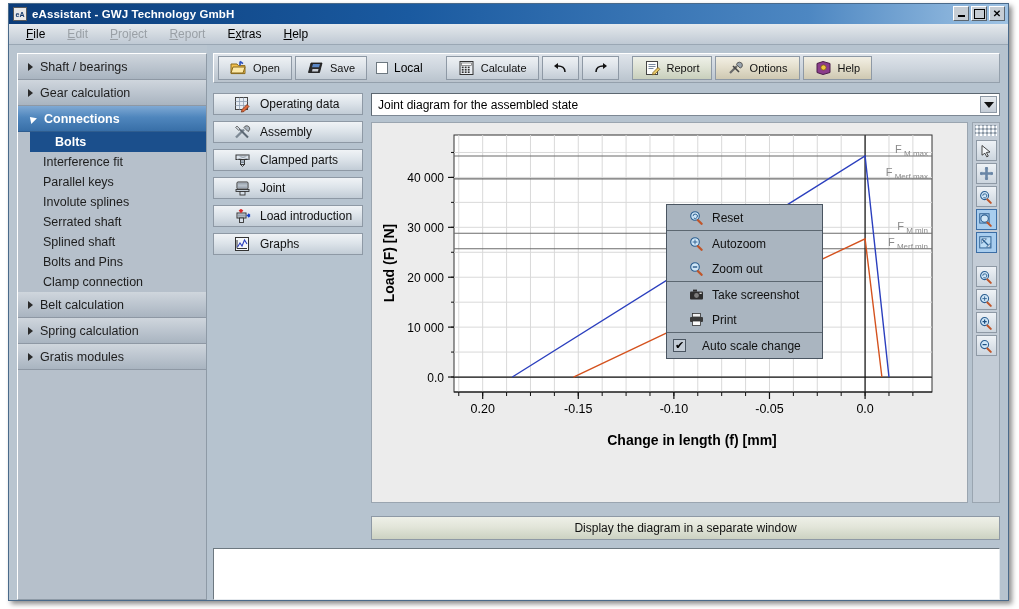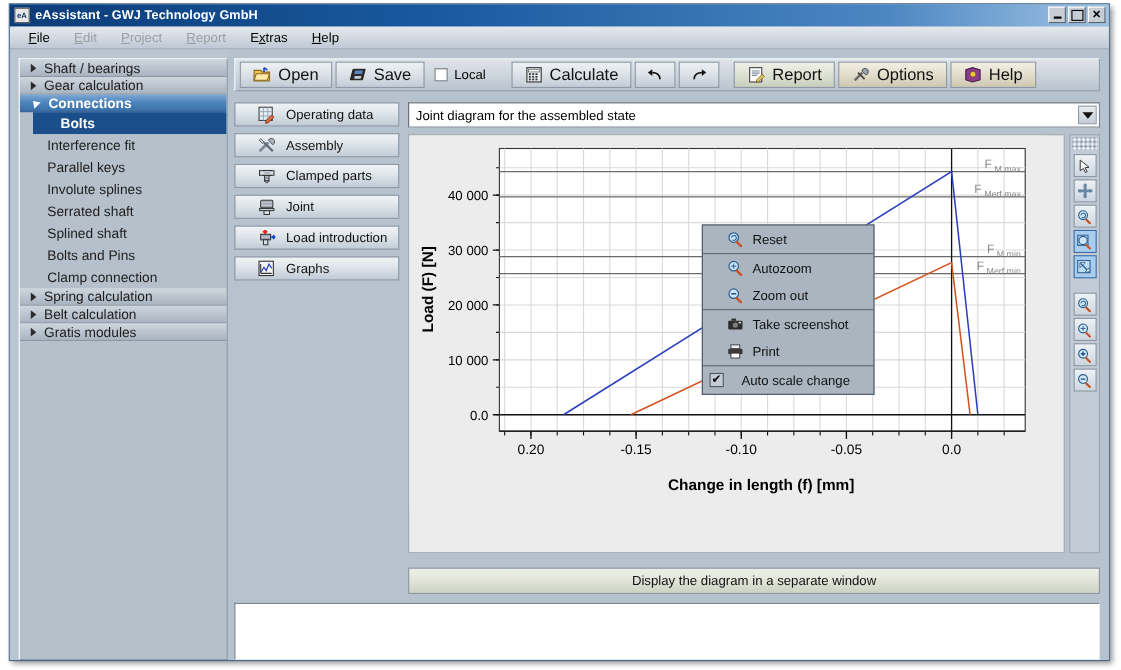--- a/index.html
+++ b/index.html
@@ -103,21 +103,21 @@
     display: flex; flex-direction: column;
   }
   #nav-tree {
     background: #b6c0cb;
     border: 1px solid #8e9aa6;
     border-top-color: #ffffff; border-left-color: #ffffff;
     flex: 1;
     overflow: hidden;
   }
   .nav-group {
-    height: 16px;
+    height: 26px;
     background: linear-gradient(to bottom, #cfd6dd 0%, #bcc5cf 50%, #a9b4c0 100%);
     border-bottom: 1px solid #8e98a4;
     display: flex; align-items: center;
     padding-left: 10px;
     font-size: 12.5px;
     color: #1d1d1d;
     cursor: default;
   }
   .nav-group.open {
     background: linear-gradient(to bottom, #7fa9d4 0%, #4f86bd 45%, #386fa8 100%);
@@ -176,21 +176,21 @@
     padding: 0 4px;
     gap: 3px;
   }
   .tb-btn {
     height: 24px;
     background: linear-gradient(to bottom, #eef1f4 0%, #dde3e9 45%, #c3ccd5 100%);
     border: 1px solid #8e99a5;
     display: flex; align-items: center; justify-content: center;
     gap: 6px;
     padding: 0 11px;
-    font-size: 15px;
+    font-size: 11px;
     color: #111;
     cursor: default;
     white-space: nowrap;
   }
   .tb-btn.green {
     background: linear-gradient(to bottom, #eef0e8 0%, #dfe3d5 45%, #c8cfbc 100%);
   }
   .tb-btn.tan {
     background: linear-gradient(to bottom, #f2efe4 0%, #e4dfcd 45%, #cec8b2 100%);
   }
@@ -331,21 +331,21 @@
     border: 1px solid #6d7880;
     border-right-color: #e6eaee; border-bottom-color: #e6eaee;
   }
 
   
   #chart-svg { position: absolute; left: 0; top: 0; }
 
   
   #ctx-menu {
     position: absolute;
-    left: 266px; top: 81px;
+    left: 294px; top: 81px;
     width: 157px;
     background: #aab5c0;
     border: 1px solid #4a5561;
     font-size: 12px;
     color: #111;
     z-index: 20;
   }
   .ctx-item {
     height: 25px;
     display: flex; align-items: center;
@@ -430,25 +430,25 @@
         </div>
         <div class="nav-child">
           <span>Bolts and Pins</span>
         </div>
         <div class="nav-child">
           <span>Clamp connection</span>
         </div>
 
         <div class="nav-group">
           <span class="tri"></span>
-          <span>Spring calculation</span>
+          <span>Belt calculation</span>
         </div>
         <div class="nav-group">
           <span class="tri"></span>
-          <span>Belt calculation</span>
+          <span>Spring calculation</span>
         </div>
         <div class="nav-group">
           <span class="tri"></span>
           <span>Gratis modules</span>
         </div>
 
       </div>
     </div>
 
     <div id="right-pane">

